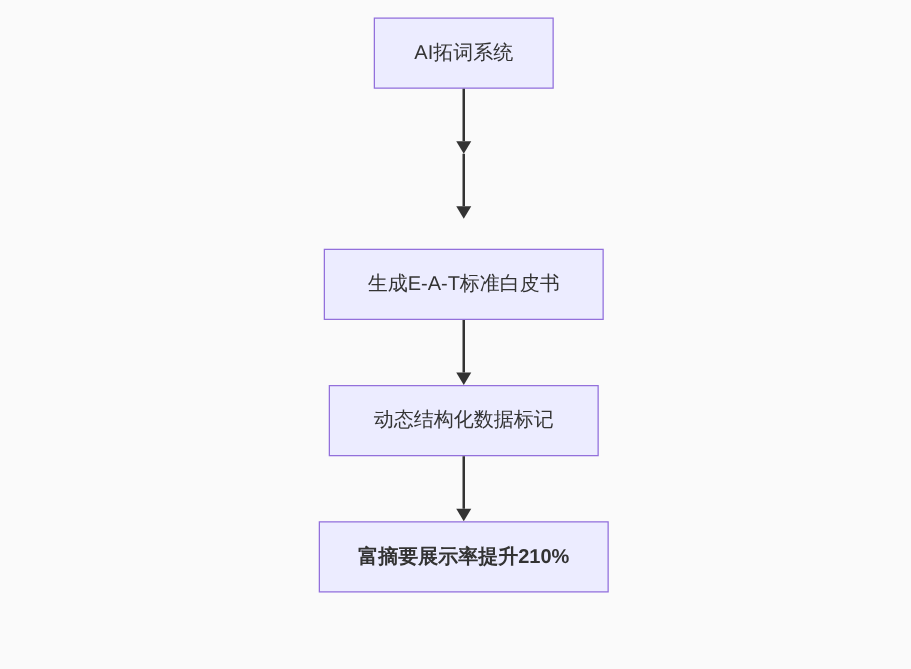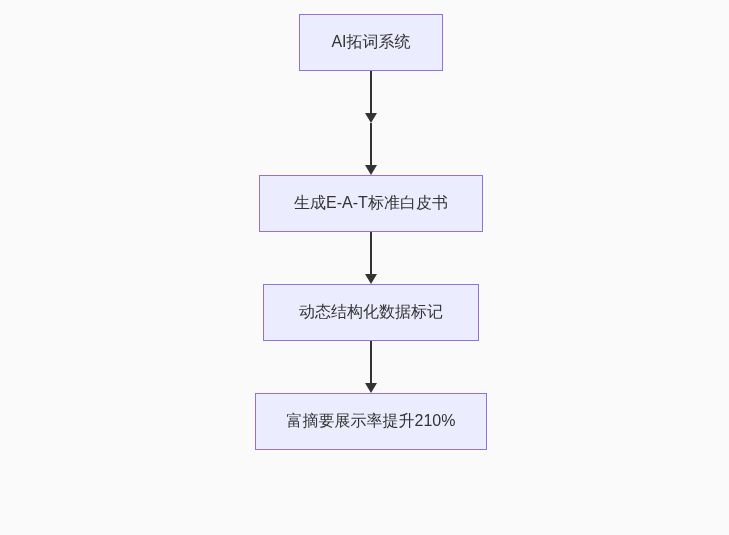--- a/index.html
+++ b/index.html
@@ -39,23 +39,23 @@
     border: 1.5px solid var(--node-border);
     color: var(--node-text);
     font-size: 16px;
     display: flex;
     align-items: center;
     justify-content: center;
     white-space: nowrap;
   }
   .node.n1 { min-width: 144px; }
   .node.n2 { min-width: 192px; }
-  .node.n3 { min-width: 224px; }
+  .node.n3 { min-width: 224px; margin-top: 24px; }
   .node.n4 { min-width: 216px; }
-  .node.n5 { min-width: 232px; }
+  .node.n5 { min-width: 232px; font-weight: bold; }
   .edge {
     height: 52px;
     display: flex;
     flex-direction: column;
     align-items: center;
   }
   .edge .line {
     width: 2px;
     flex: 1;
     background: var(--edge-color);

